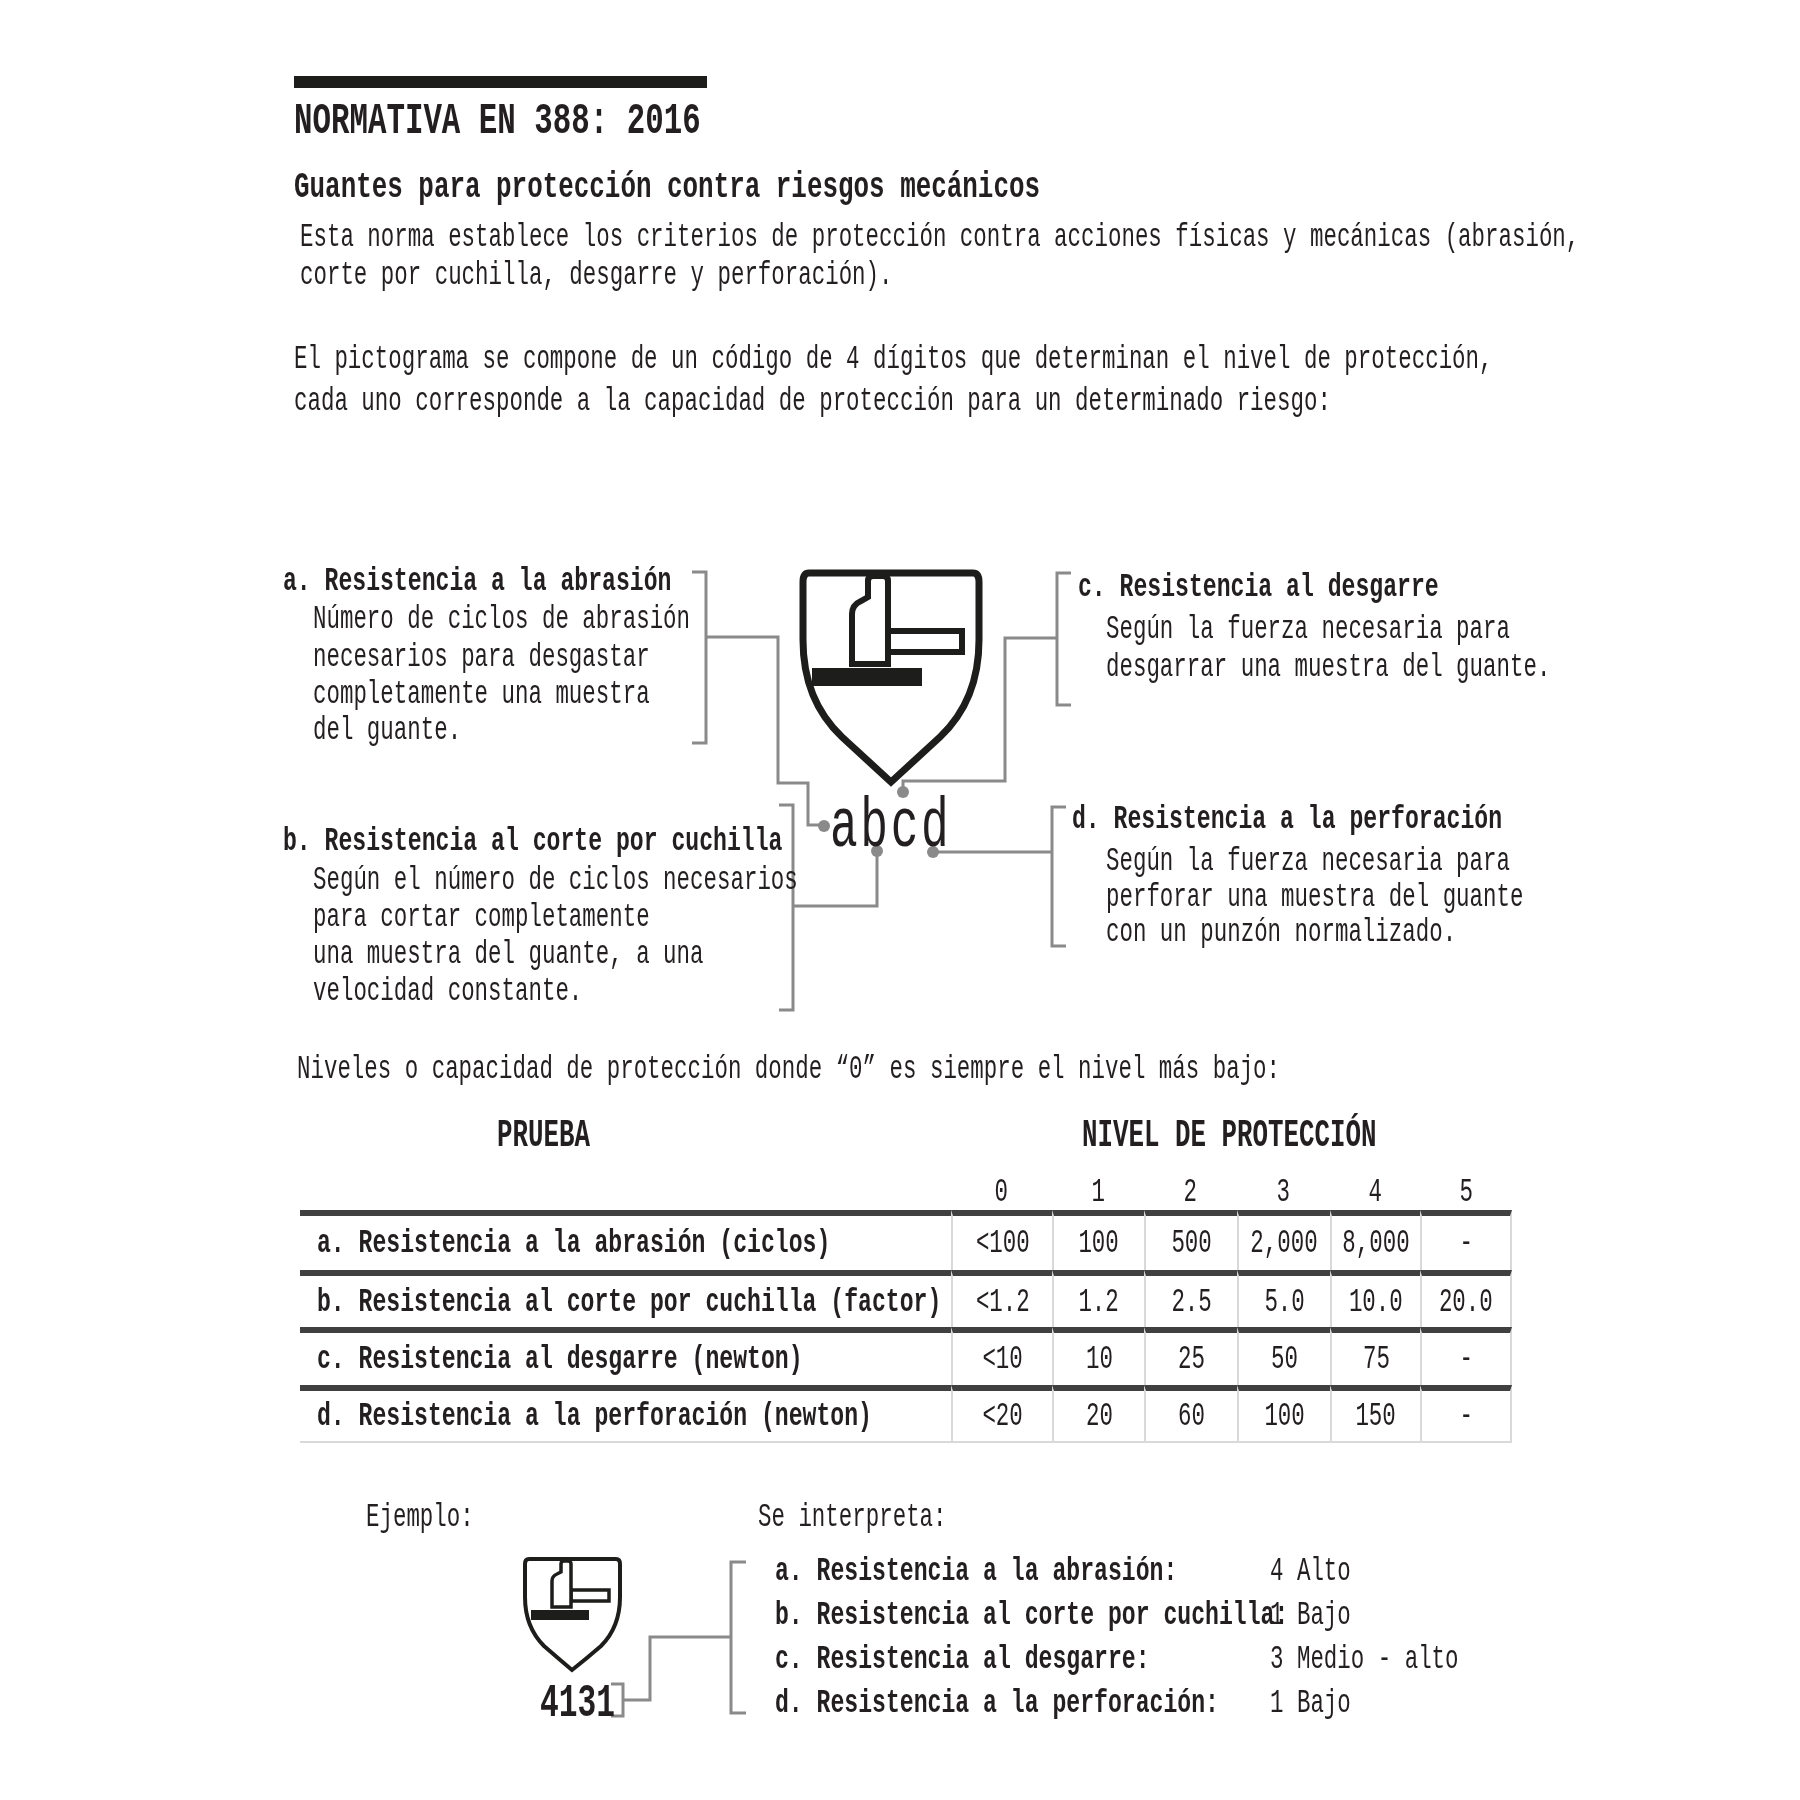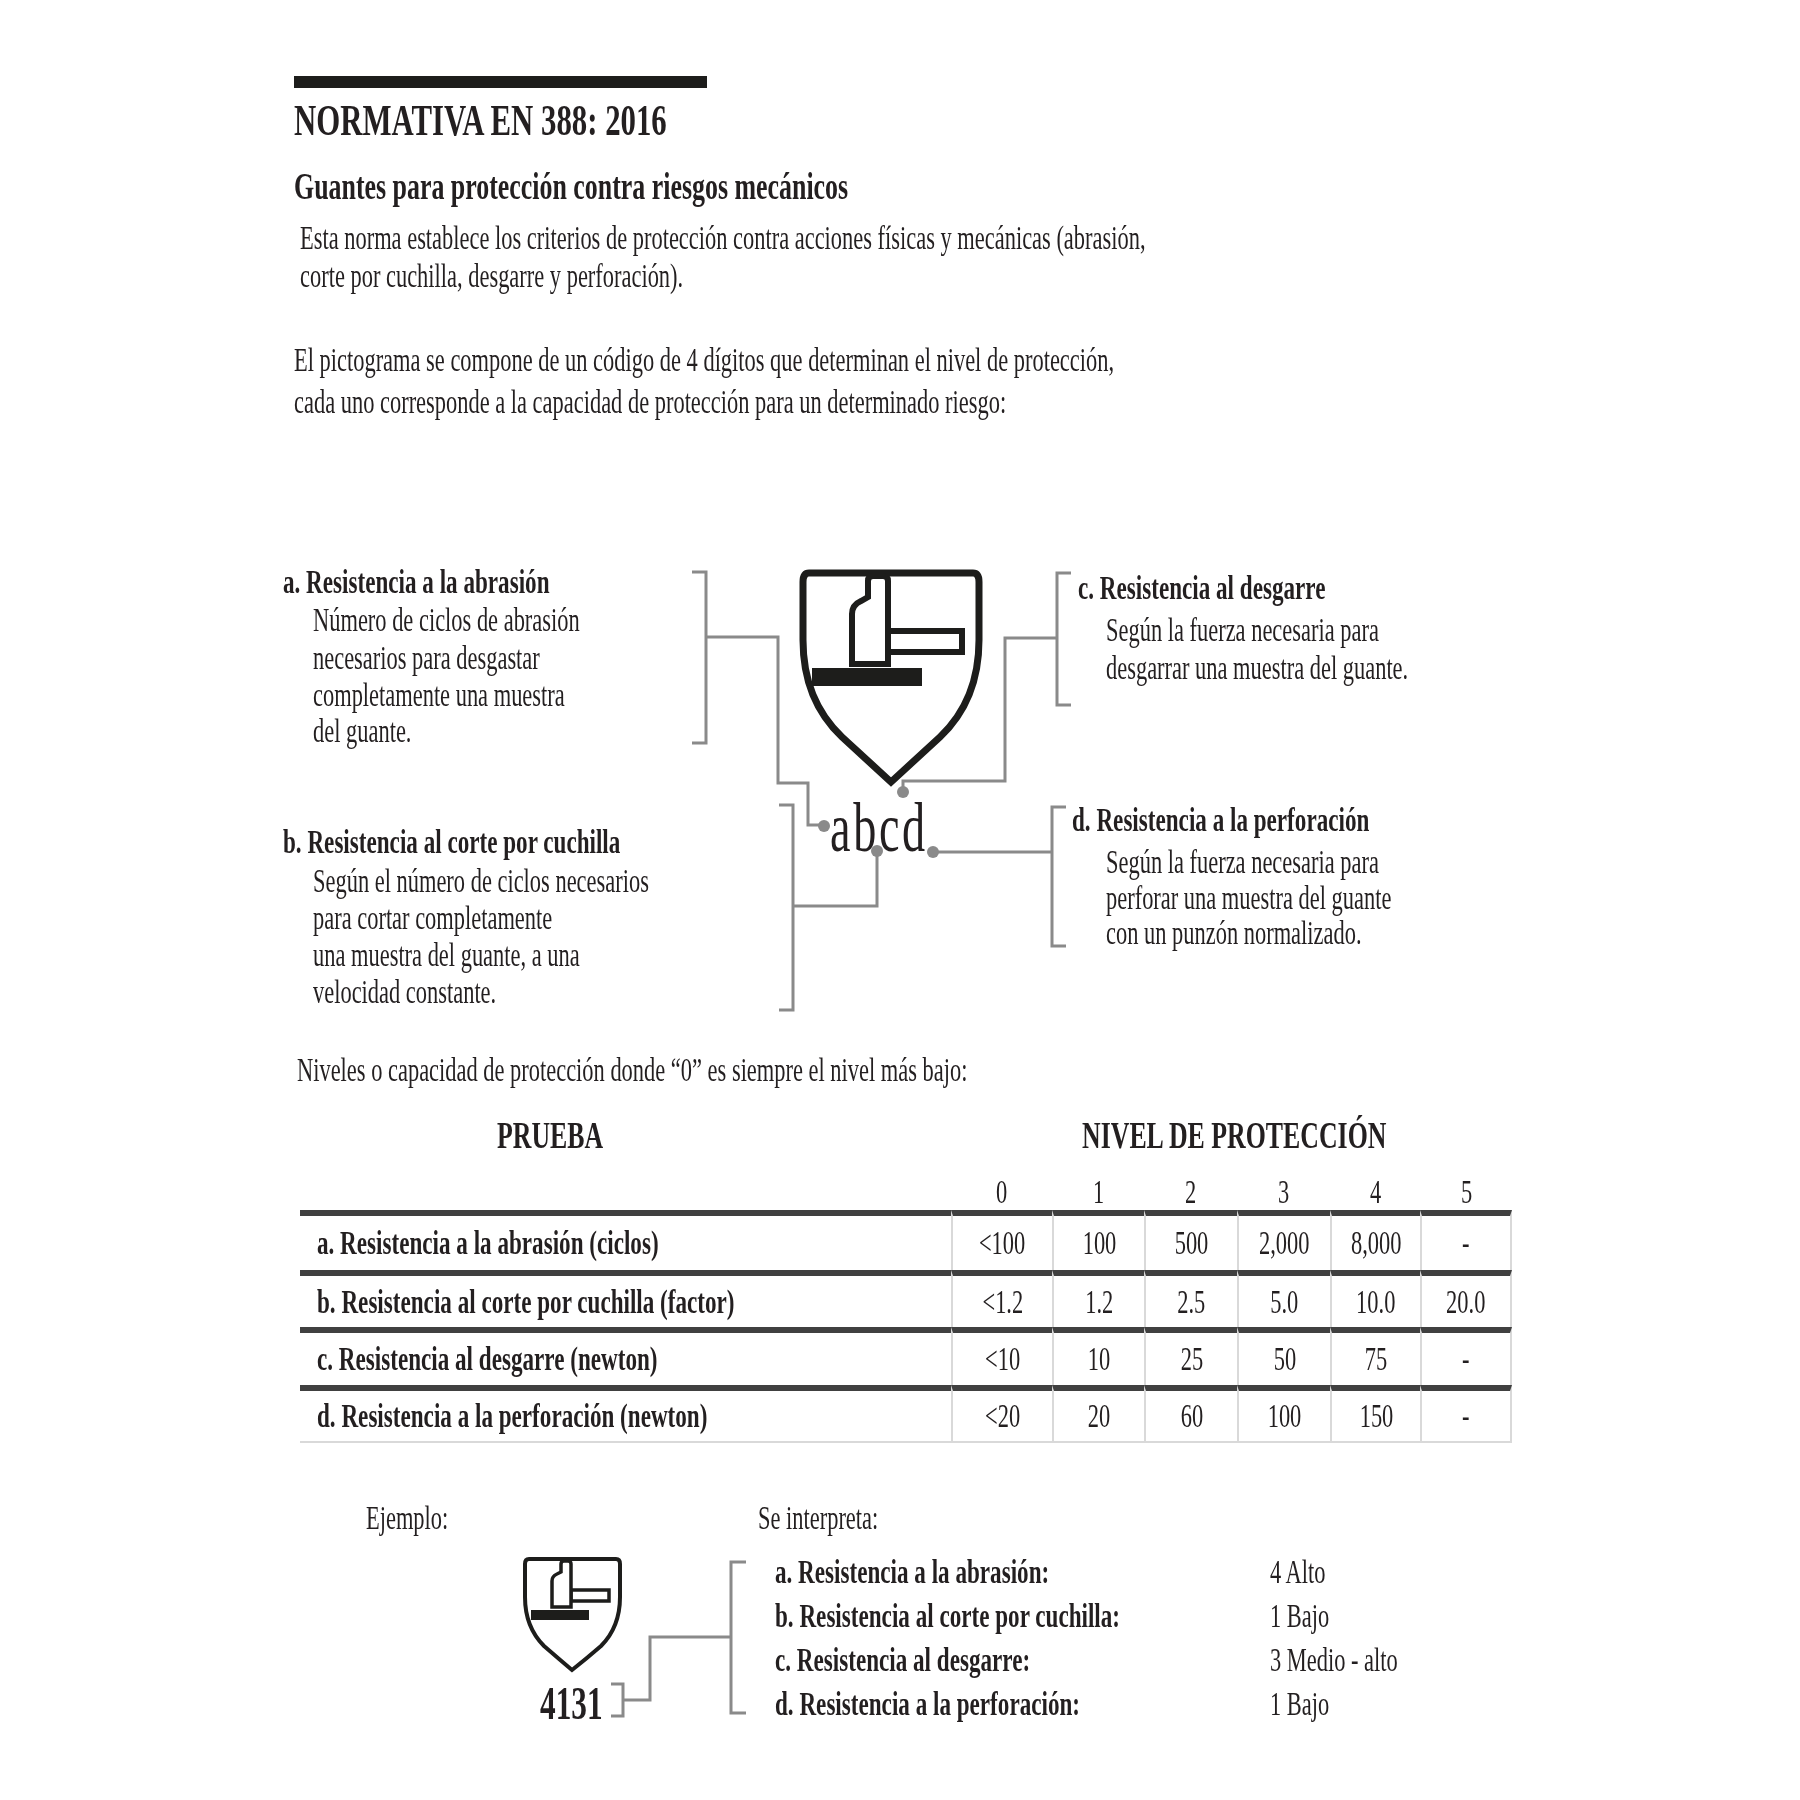--- a/index.html
+++ b/index.html
@@ -1,17 +1,17 @@
 <!DOCTYPE html>
 <html><head>
 <meta charset="utf-8">
 <style>
   html,body{margin:0;padding:0;background:#ffffff;}
   .page{position:relative;width:1800px;height:1800px;background:#ffffff;overflow:hidden;
-        font-family:Liberation Serif, serif;color:#231f20;}
+        font-family:Liberation Mono, monospace;color:#231f20;}
   .t{position:absolute;white-space:nowrap;font-size:34px;line-height:1.15;
      transform:scaleX(0.66);transform-origin:0 50%;}
   .b{font-weight:bold;transform:scaleX(0.68);}
   .xl{font-size:44px;transform:scaleX(0.70);}
   .sub{font-size:37px;transform:scaleX(0.70);}
   .th{font-size:38px;font-weight:bold;transform:scaleX(0.68);}
   .code{font-size:70px;letter-spacing:4px;transform:scaleX(0.66);}
   .code4{font-size:46px;font-weight:bold;transform:scaleX(0.68);}
   .titlebar{position:absolute;left:294px;top:76px;width:413px;height:12px;background:#1d1d1b;}
   svg{position:absolute;}

